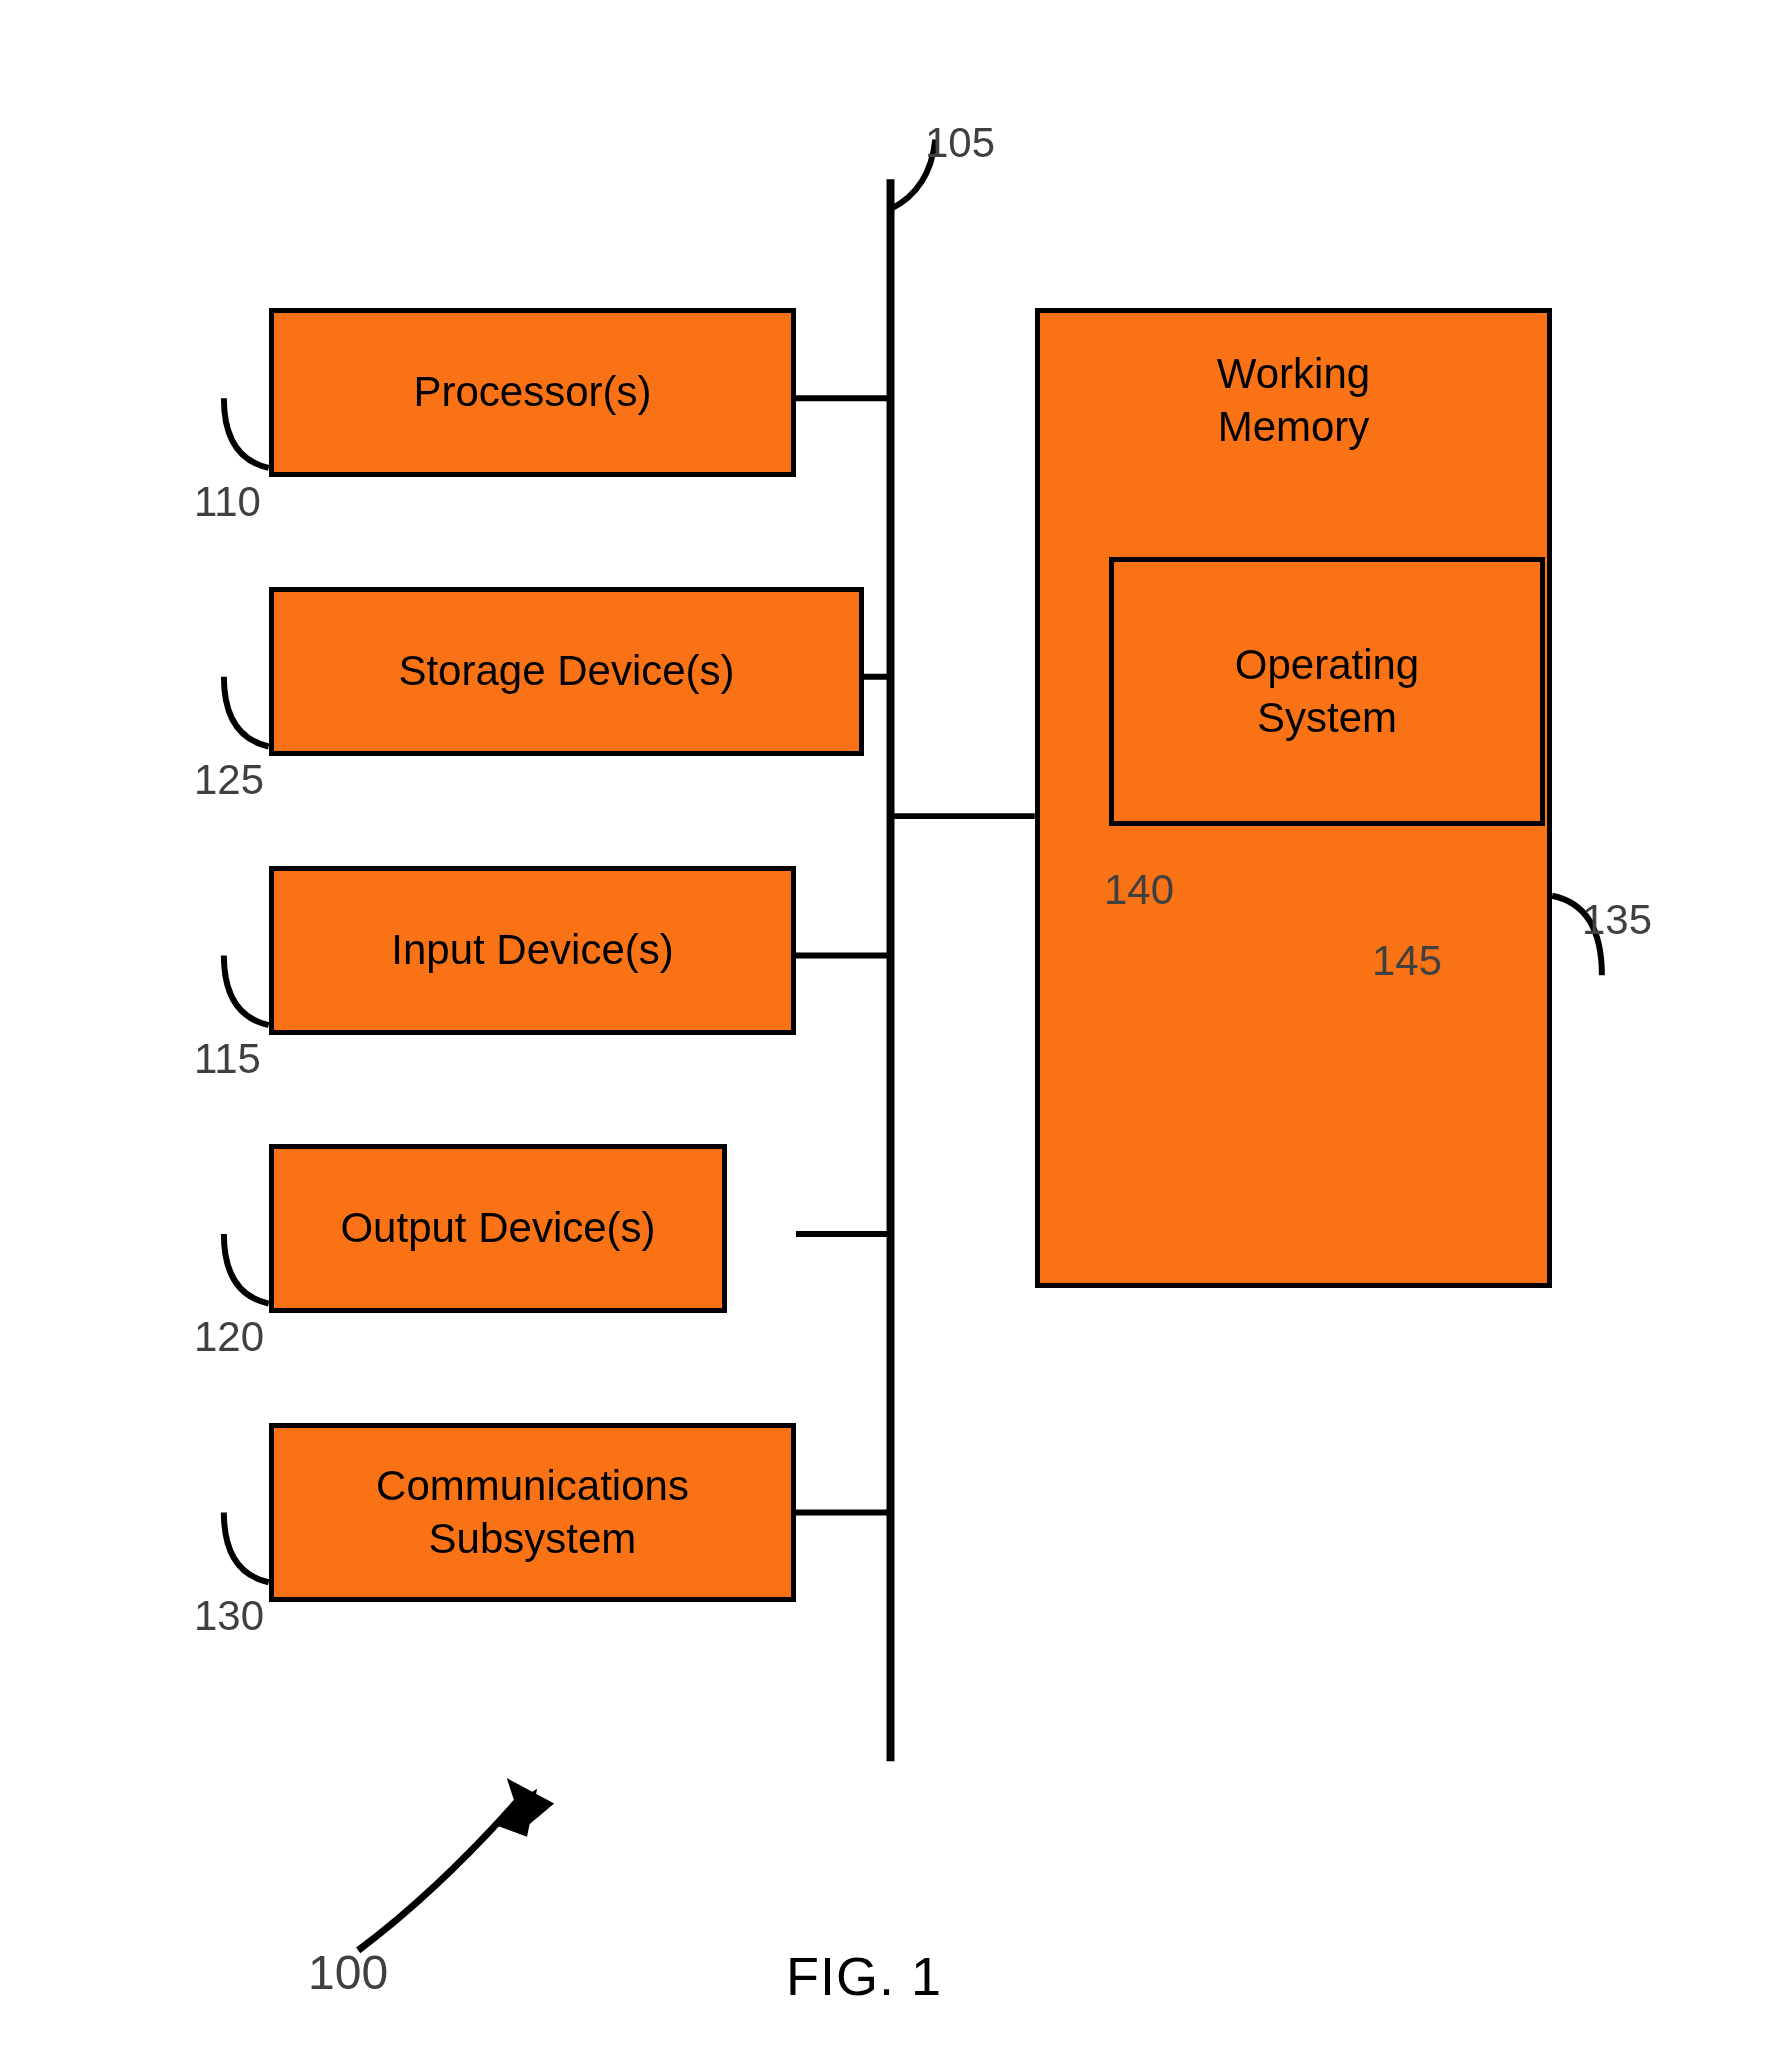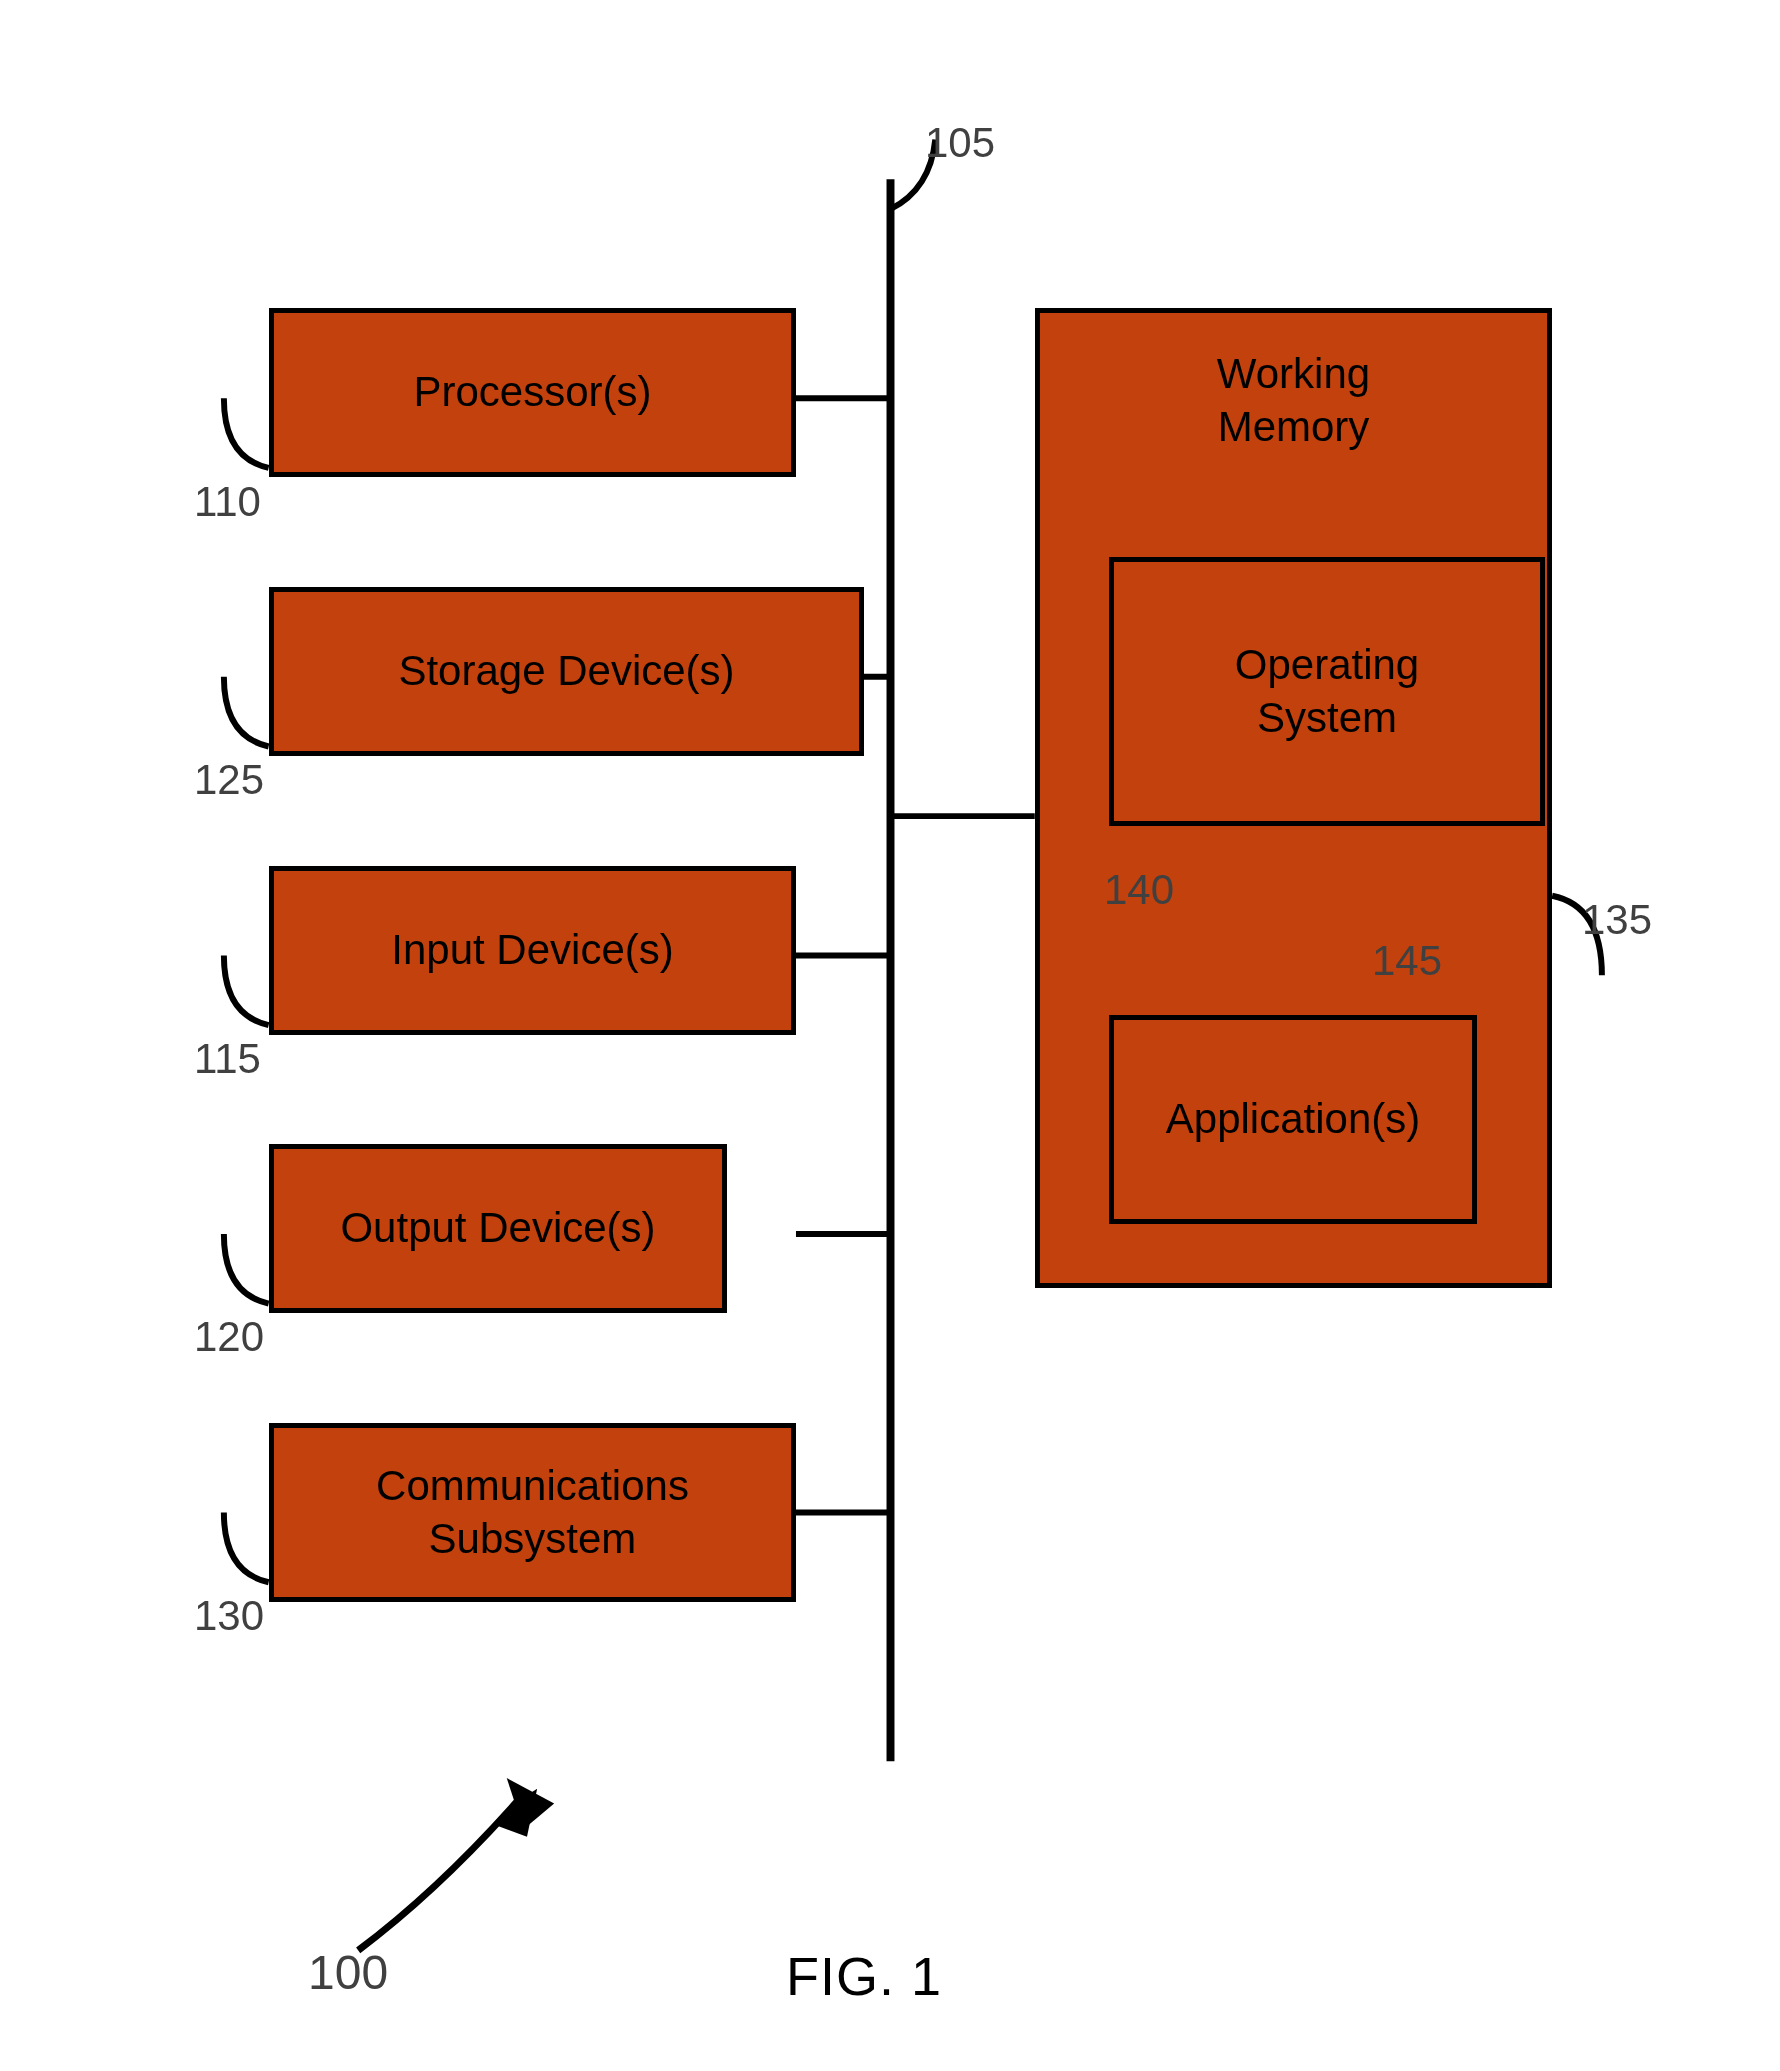--- a/index.html
+++ b/index.html
@@ -18,21 +18,21 @@
   .box {
     position: absolute;
     border: 5px solid #000;
     box-sizing: border-box;
     display: flex;
     align-items: center;
     justify-content: center;
     text-align: center;
     font-size: 42px;
     line-height: 1.25;
-    background: #c2410c;
+    background: #f97316;
   }
   .label {
     position: absolute;
     font-size: 42px;
     color: #404040;
     text-align: center;
   }
   .fig {
     position: absolute;
     font-size: 54px;
@@ -103,23 +103,20 @@
   <div class="box" style="left:1035px; top:308px; width:517px; height:980px; align-items:flex-start; padding-top:35px;">
     <span style="white-space:pre-line">Working
 Memory</span>
   </div>
 
   <div class="box" style="left:1109px; top:557px; width:436px; height:269px; white-space:pre-line;">
     <span>Operating
 System</span>
   </div>
 
-  <div class="box" style="left:1109px; top:1015px; width:368px; height:209px;">
-    <span>Application(s)</span>
-  </div>
 
   <div class="label" style="left:925px; top:119px;">105</div>
   <div class="label" style="left:194px; top:478px;">110</div>
   <div class="label" style="left:194px; top:756px;text-align:center;">125</div>
   <div class="label" style="left:194px; top:1035px;">115</div>
   <div class="label" style="left:194px; top:1313px;">120</div>
   <div class="label" style="left:194px; top:1592px;">130</div>
   <div class="label" style="left:1582px; top:896px;">135</div>
   <div class="label" style="left:1104px; top:866px;">140</div>
   <div class="label" style="left:1372px; top:937px;">145</div>

